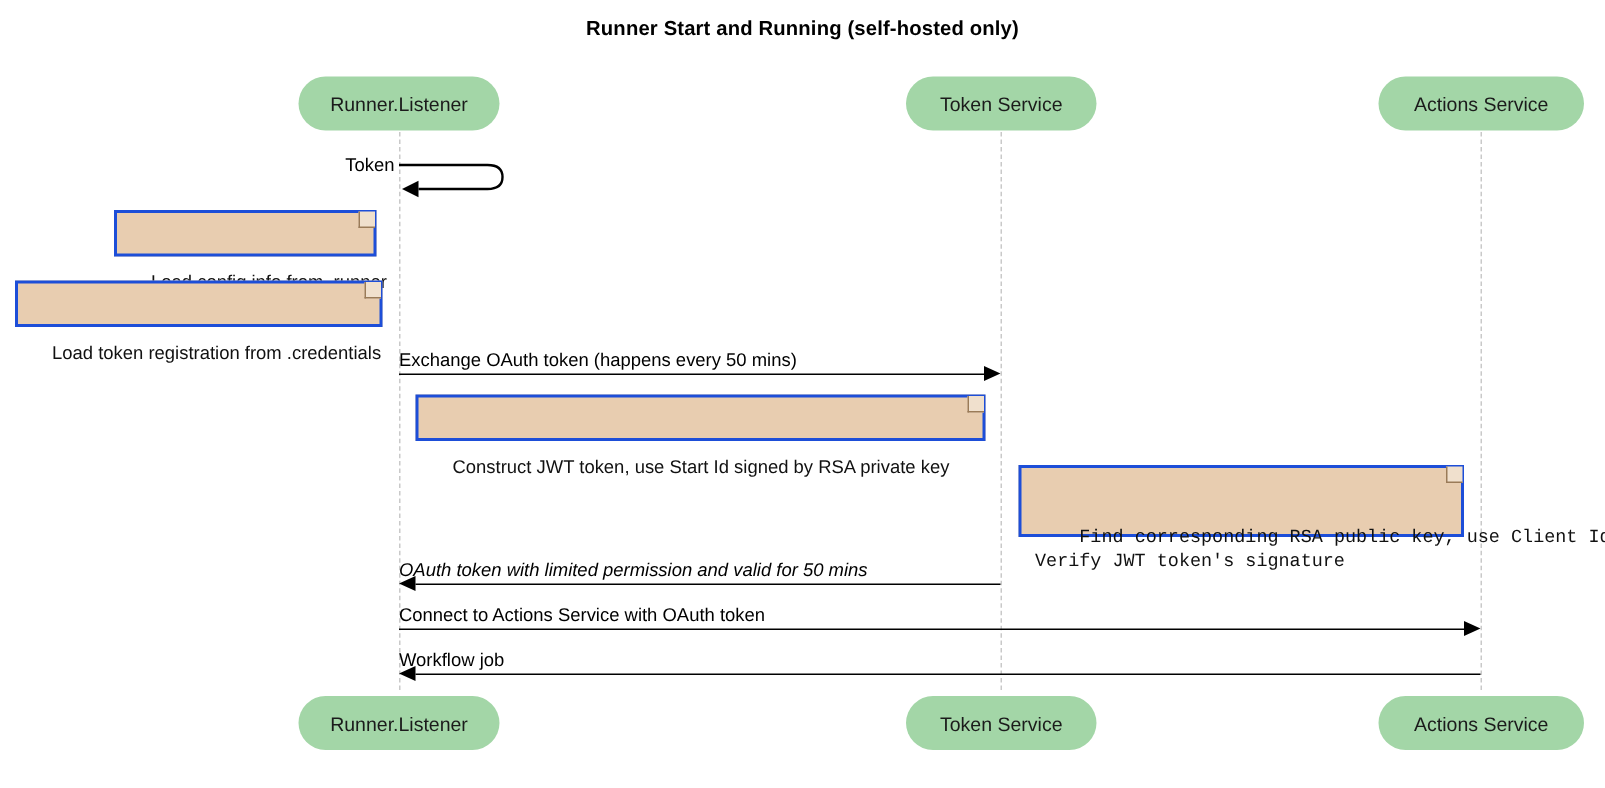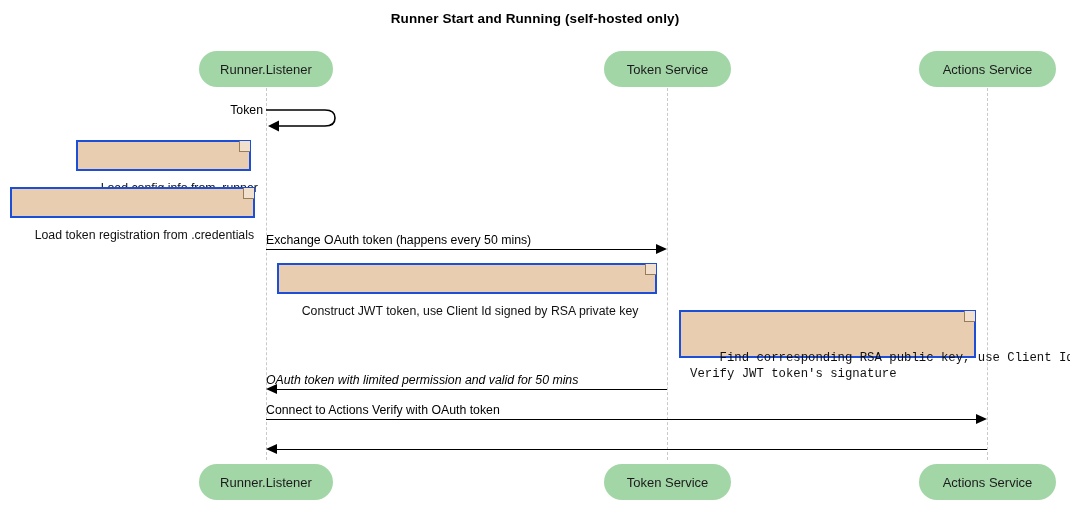--- a/index.html
+++ b/index.html
@@ -133,37 +133,38 @@
     <span class="dogear"></span>
     <span>Load token registration from .credentials</span>
   </div>
 
   <div class="msg-label" style="left:266px; top:233px; width:401px;">Exchange OAuth token (happens every 50 mins)</div>
   <div class="msg-line" style="left:266px; top:249px; width:390px;"></div>
   <div class="arrowhead right" style="left:656px; top:244px;"></div>
 
   <div class="note" style="left:277px; top:263px; width:380px; height:31px;">
     <span class="dogear"></span>
-    <span>Construct JWT token, use Client Id signed by RSA private key</span>
+    <span>Construct JWT token, use Start Id signed by RSA private key</span>
   </div>
 
   <div class="note" style="left:679px; top:310px; width:297px; height:48px;font-family:Liberation Mono, monospace;">
     <span class="dogear"></span>
     <span>Find corresponding RSA public key, use Client Id
 Verify JWT token's signature</span>
   </div>
 
   <div class="msg-label" style="left:266px; top:373px; width:401px;font-style:italic;">OAuth token with limited permission and valid for 50 mins</div>
   <div class="msg-line" style="left:277px; top:389px; width:390px;"></div>
   <div class="arrowhead left" style="left:266px; top:384px;"></div>
 
-  <div class="msg-label" style="left:266px; top:403px; width:721px;">Connect to Actions Verify with OAuth token</div>
+  <div class="msg-label" style="left:266px; top:403px; width:721px;">Connect to Actions Service with OAuth token</div>
   <div class="msg-line" style="left:266px; top:419px; width:710px;"></div>
   <div class="arrowhead right" style="left:976px; top:414px;"></div>
 
+  <div class="msg-label" style="left:266px; top:433px; width:721px;">Workflow job</div>
   <div class="msg-line" style="left:277px; top:449px; width:710px;"></div>
   <div class="arrowhead left" style="left:266px; top:444px;"></div>
 
   <div class="participant" style="left:199px; top:464px; width:134px;">Runner.Listener</div>
   <div class="participant" style="left:604px; top:464px; width:127px;">Token Service</div>
   <div class="participant" style="left:919px; top:464px; width:137px;">Actions Service</div>
 
 </div>
 
 </body></html>

